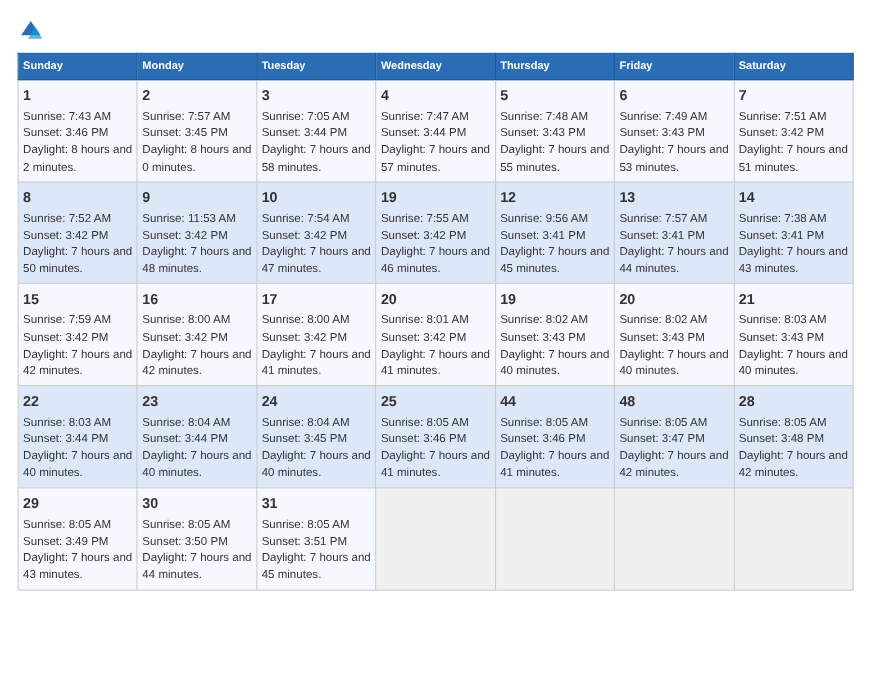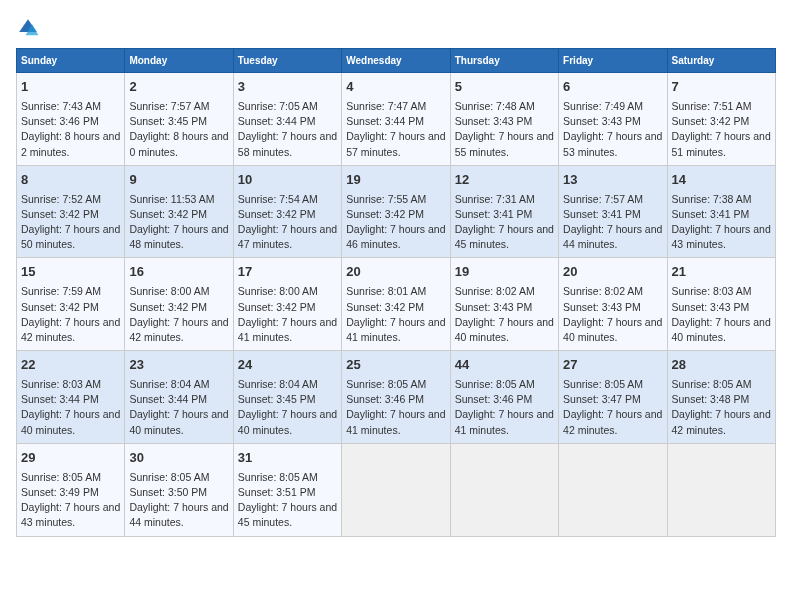--- a/index.html
+++ b/index.html
@@ -129,40 +129,40 @@
         <td><span class="day-num">4</span><span>Sunrise: 7:47 AM</span><br><span>Sunset: 3:44 PM</span><br><span>Daylight: 7 hours and 57 minutes.</span></td>
         <td><span class="day-num">5</span><span>Sunrise: 7:48 AM</span><br><span>Sunset: 3:43 PM</span><br><span>Daylight: 7 hours and 55 minutes.</span></td>
         <td><span class="day-num">6</span><span>Sunrise: 7:49 AM</span><br><span>Sunset: 3:43 PM</span><br><span>Daylight: 7 hours and 53 minutes.</span></td>
         <td><span class="day-num">7</span><span>Sunrise: 7:51 AM</span><br><span>Sunset: 3:42 PM</span><br><span>Daylight: 7 hours and 51 minutes.</span></td>
       </tr>
       <tr>
         <td><span class="day-num">8</span><span>Sunrise: 7:52 AM</span><br><span>Sunset: 3:42 PM</span><br><span>Daylight: 7 hours and 50 minutes.</span></td>
         <td><span class="day-num">9</span><span>Sunrise: 11:53 AM</span><br><span>Sunset: 3:42 PM</span><br><span>Daylight: 7 hours and 48 minutes.</span></td>
         <td><span class="day-num">10</span><span>Sunrise: 7:54 AM</span><br><span>Sunset: 3:42 PM</span><br><span>Daylight: 7 hours and 47 minutes.</span></td>
         <td><span class="day-num">19</span><span>Sunrise: 7:55 AM</span><br><span>Sunset: 3:42 PM</span><br><span>Daylight: 7 hours and 46 minutes.</span></td>
-        <td><span class="day-num">12</span><span>Sunrise: 7:31 AM</span><br><span>Sunset: 3:41 PM</span><br><span>Daylight: 7 hours and 45 minutes.</span></td>
+        <td><span class="day-num">12</span><span>Sunrise: 9:56 AM</span><br><span>Sunset: 3:41 PM</span><br><span>Daylight: 7 hours and 45 minutes.</span></td>
         <td><span class="day-num">13</span><span>Sunrise: 7:57 AM</span><br><span>Sunset: 3:41 PM</span><br><span>Daylight: 7 hours and 44 minutes.</span></td>
         <td><span class="day-num">14</span><span>Sunrise: 7:38 AM</span><br><span>Sunset: 3:41 PM</span><br><span>Daylight: 7 hours and 43 minutes.</span></td>
       </tr>
       <tr>
         <td><span class="day-num">15</span><span>Sunrise: 7:59 AM</span><br><span>Sunset: 3:42 PM</span><br><span>Daylight: 7 hours and 42 minutes.</span></td>
         <td><span class="day-num">16</span><span>Sunrise: 8:00 AM</span><br><span>Sunset: 3:42 PM</span><br><span>Daylight: 7 hours and 42 minutes.</span></td>
         <td><span class="day-num">17</span><span>Sunrise: 8:00 AM</span><br><span>Sunset: 3:42 PM</span><br><span>Daylight: 7 hours and 41 minutes.</span></td>
         <td><span class="day-num">20</span><span>Sunrise: 8:01 AM</span><br><span>Sunset: 3:42 PM</span><br><span>Daylight: 7 hours and 41 minutes.</span></td>
         <td><span class="day-num">19</span><span>Sunrise: 8:02 AM</span><br><span>Sunset: 3:43 PM</span><br><span>Daylight: 7 hours and 40 minutes.</span></td>
         <td><span class="day-num">20</span><span>Sunrise: 8:02 AM</span><br><span>Sunset: 3:43 PM</span><br><span>Daylight: 7 hours and 40 minutes.</span></td>
         <td><span class="day-num">21</span><span>Sunrise: 8:03 AM</span><br><span>Sunset: 3:43 PM</span><br><span>Daylight: 7 hours and 40 minutes.</span></td>
       </tr>
       <tr>
         <td><span class="day-num">22</span><span>Sunrise: 8:03 AM</span><br><span>Sunset: 3:44 PM</span><br><span>Daylight: 7 hours and 40 minutes.</span></td>
         <td><span class="day-num">23</span><span>Sunrise: 8:04 AM</span><br><span>Sunset: 3:44 PM</span><br><span>Daylight: 7 hours and 40 minutes.</span></td>
         <td><span class="day-num">24</span><span>Sunrise: 8:04 AM</span><br><span>Sunset: 3:45 PM</span><br><span>Daylight: 7 hours and 40 minutes.</span></td>
         <td><span class="day-num">25</span><span>Sunrise: 8:05 AM</span><br><span>Sunset: 3:46 PM</span><br><span>Daylight: 7 hours and 41 minutes.</span></td>
         <td><span class="day-num">44</span><span>Sunrise: 8:05 AM</span><br><span>Sunset: 3:46 PM</span><br><span>Daylight: 7 hours and 41 minutes.</span></td>
-        <td><span class="day-num">27</span><span>Sunrise: 8:05 AM</span><br><span>Sunset: 3:47 PM</span><br><span>Daylight: 7 hours and 42 minutes.</span></td>
+        <td><span class="day-num">48</span><span>Sunrise: 8:05 AM</span><br><span>Sunset: 3:47 PM</span><br><span>Daylight: 7 hours and 42 minutes.</span></td>
         <td><span class="day-num">28</span><span>Sunrise: 8:05 AM</span><br><span>Sunset: 3:48 PM</span><br><span>Daylight: 7 hours and 42 minutes.</span></td>
       </tr>
       <tr>
         <td><span class="day-num">29</span><span>Sunrise: 8:05 AM</span><br><span>Sunset: 3:49 PM</span><br><span>Daylight: 7 hours and 43 minutes.</span></td>
         <td><span class="day-num">30</span><span>Sunrise: 8:05 AM</span><br><span>Sunset: 3:50 PM</span><br><span>Daylight: 7 hours and 44 minutes.</span></td>
         <td><span class="day-num">31</span><span>Sunrise: 8:05 AM</span><br><span>Sunset: 3:51 PM</span><br><span>Daylight: 7 hours and 45 minutes.</span></td>
         <td class="empty-cell"></td>
         <td class="empty-cell"></td>
         <td class="empty-cell"></td>
         <td class="empty-cell"></td>

